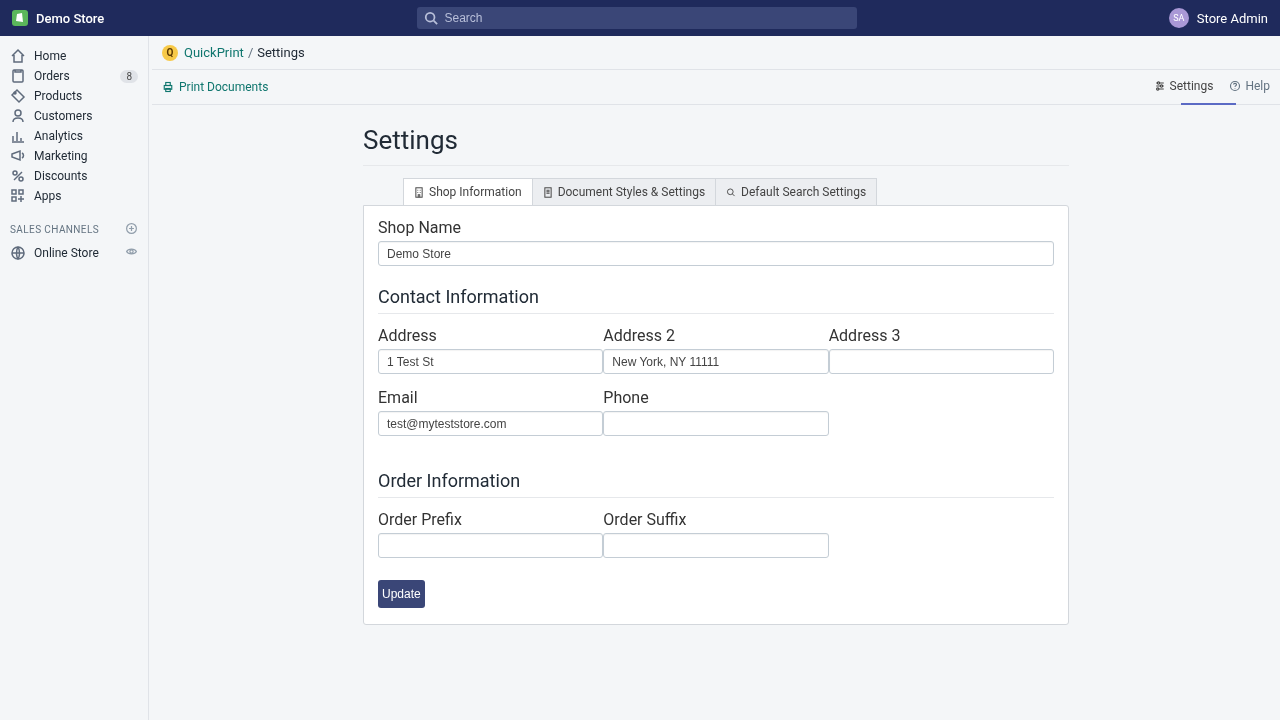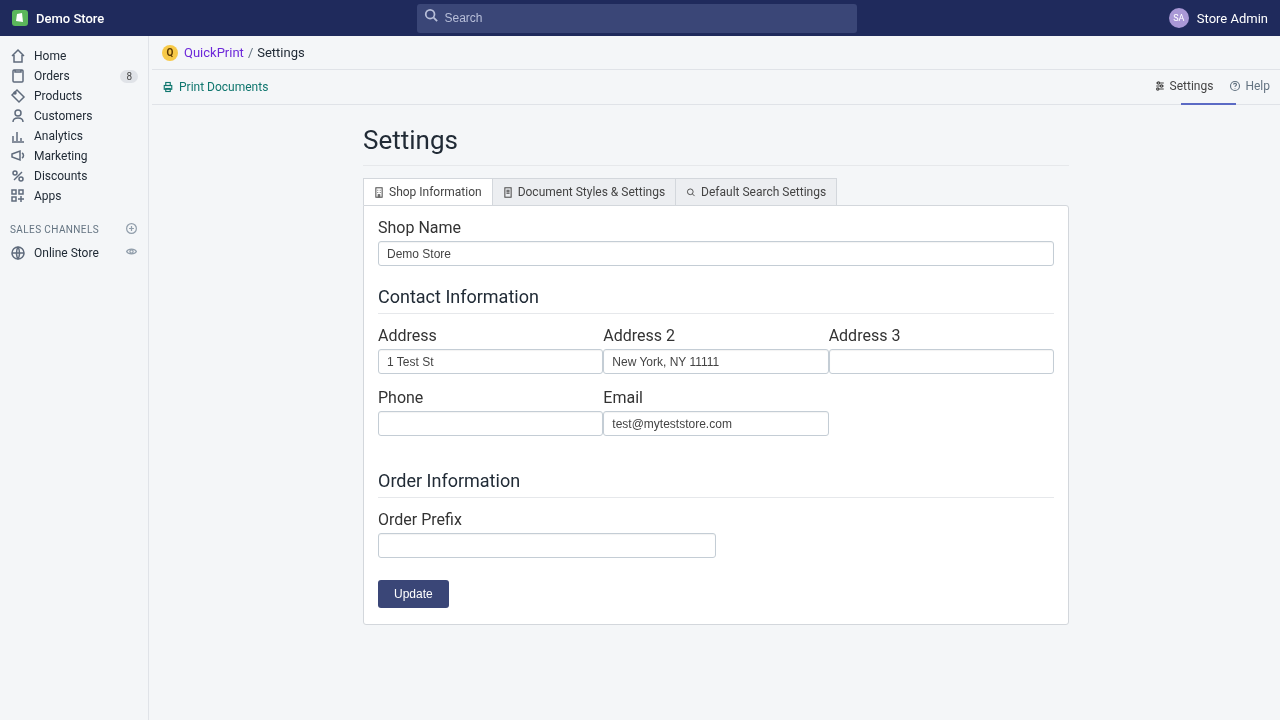--- a/index.html
+++ b/index.html
@@ -4,40 +4,40 @@
 <style>
 * { box-sizing: border-box; margin: 0; padding: 0; }
 body { font-family: -apple-system, BlinkMacSystemFont, "Segoe UI", Roboto, sans-serif; font-size: 13px; color: #212B36; background: #f4f6f8; width: 1280px; height: 720px; overflow: hidden; }
 
 
 .topbar { height: 36px; background: #1f2a5c; display: flex; align-items: center; padding: 0 12px; color: #fff; }
 .topbar .logo-badge { width: 16px; height: 16px; background: #5bb75b; border-radius: 3px; display: flex; align-items: center; justify-content: center; margin-right: 8px; position: relative; }
 .topbar .logo-badge svg { width: 10px; height: 10px; }
 .topbar .store-name { font-size: 13px; font-weight: 500; }
 .topbar .search-wrap { margin-left: auto; margin-right: auto; position: relative; width: 440px; }
-.topbar .search-wrap input { width: 100%; height: 29px; background: #3a4677; border: none; border-radius: 3px; padding: 0 8px 0 28px; color: #fff; font-size: 12px; outline: none; }
+.topbar .search-wrap input { width: 100%; height: 22px; background: #3a4677; border: none; border-radius: 3px; padding: 0 8px 0 28px; color: #fff; font-size: 12px; outline: none; }
 .topbar .search-wrap input::placeholder { color: #b8bfd9; }
 .topbar .search-wrap .sicon { position: absolute; left: 7px; top: 4px; width: 14px; height: 14px; color: #b8bfd9; }
 .topbar .right { display: flex; align-items: center; }
 .topbar .avatar { width: 20px; height: 20px; background: #a998d6; border-radius: 50%; display: flex; align-items: center; justify-content: center; font-size: 9px; color: #fff; margin-right: 8px; }
 .topbar .admin-name { font-size: 13px; }
 
 
 .sidebar { position: absolute; left: 0; top: 36px; bottom: 0; width: 149px; background: #f4f6f8; border-right: 1px solid #e0e3e8; padding: 10px 0; }
 .sidebar .nav-item { display: flex; align-items: center; height: 20px; padding: 0 10px; cursor: pointer; font-size: 12px; color: #212B36; }
 .sidebar .nav-item .nicon { width: 16px; height: 16px; margin-right: 8px; color: #5f6b7c; display: flex; align-items: center; justify-content: center; }
 .sidebar .nav-item .badge { margin-left: auto; background: #e0e3e8; border-radius: 8px; font-size: 10px; padding: 1px 6px; color: #4a4a4a; }
 .sidebar .section-header { display: flex; align-items: center; padding: 16px 10px 6px 10px; font-size: 10px; color: #637381; letter-spacing: 0.4px; }
 .sidebar .section-header .plus { margin-left: auto; color: #919EAB; }
 .sidebar .nav-item .eye { margin-left: auto; color: #919EAB; }
 
 
 .crumb { position: absolute; left: 152px; right: 0; top: 36px; height: 34px; background: #f4f6f8; border-bottom: 1px solid #e0e3e8; display: flex; align-items: center; padding-left: 10px; }
 .crumb .qlogo { width: 16px; height: 16px; border-radius: 50%; background: #f7c948; display: flex; align-items: center; justify-content: center; margin-right: 6px; font-size: 10px; font-weight: 700; color: #5b3900;}
-.crumb .app { color: #6d28d9; font-size: 13px; }
+.crumb .app { color: #0f766e; font-size: 13px; }
 .crumb .sep { color: #637381; margin: 0 4px; font-size: 13px;}
 .crumb .page { color: #212B36; font-size: 13px;}
 
 
 .subnav { position: absolute; left: 152px; right: 0; top: 70px; height: 35px; background: #f4f6f8; border-bottom: 1px solid #e0e3e8; display: flex; align-items: center; padding: 0 10px; }
 .subnav .snav-left { display: flex; align-items: center; color: #0f766e; font-size: 12px; }
 .subnav .snav-left svg { width: 12px; height: 12px; margin-right: 5px; }
 .subnav .snav-right { margin-left: auto; display: flex; align-items: center; }
 .subnav .snav-item { display: flex; align-items: center; color: #637381; font-size: 12px; margin-left: 16px; cursor: pointer; padding-bottom: 2px;}
 .subnav .snav-item svg { width: 12px; height: 12px; margin-right: 4px; }
@@ -46,36 +46,36 @@
 
 
 .content { position: absolute; left: 152px; right: 0; top: 105px; bottom: 0; overflow: auto; background: #f4f6f8; }
 .inner { width: 706px; margin: 10px auto 0 auto; }
 .page-title { font-size: 26px; font-weight: 400; padding: 10px 0; border-bottom: 1px solid #e6e8eb; }
 
 .card-wrap { margin-top: 12px; }
 .tabs { display: flex; }
 .tab { background: #eceef1; border: 1px solid #d3d7dc; border-bottom: none; padding: 6px 10px; font-size: 12px; color: #444; display: flex; align-items: center; cursor: pointer; }
 .tab + .tab { margin-left: -1px; }
-.tab.active { background: #fff; }
+.tab.active { background: #fff; margin-left: 40px; }
 .tab svg { width: 10px; height: 11px; margin-right: 5px; color: #4a4a4a; }
 
 .card { background: #fff; border: 1px solid #d3d7dc; border-radius: 0 3px 3px 3px; padding: 12px 14px 16px 14px; }
 
 .form-group { margin-bottom: 14px; }
 .form-label { font-size: 16px; color: #333; margin-bottom: 4px; display: block; }
 .form-input { width: 100%; height: 25px; border: 1px solid #c4cdd5; border-radius: 3px; padding: 0 8px; font-size: 12px; color: #444; outline: none; background: #fff; box-shadow: inset 0 1px 1px rgba(0,0,0,.05);}
 
 h4.section { font-size: 18px; font-weight: 400; margin: 20px 0 6px 0; }
 hr.sec { border: none; border-top: 1px solid #e6e8eb; margin-bottom: 12px; }
 
 .row3 { display: flex; }
 .row3 .col { flex: 1; }
 
-.btn-update { background: #3a4677; color: #fff; border: none; border-radius: 3px; padding: 7px 16px; font-size: 12px; cursor: pointer; margin-top: 8px; }
+.btn-update { background: #3a4677; color: #fff; border: none; border-radius: 3px; padding: 7px 4px; font-size: 12px; cursor: pointer; margin-top: 8px; }
 </style>
 </head>
 <body>
 
 <div class="topbar">
   <div class="logo-badge">
     <svg viewBox="0 0 10 10" fill="#fff">
         <path d="M2 1 L7 0 L8 9 L1 8 Z"></path>
       </svg>
   </div>
@@ -281,36 +281,40 @@
             <input class="form-input" type="text" value="New York, NY 11111" style="">
           </div>
           <div class="col form-group">
             <label class="form-label">Address 3</label>
             <input class="form-input" type="text" value="" style="">
           </div>
         </div>
 
         <div class="row3">
           <div class="col form-group">
+            <label class="form-label">Email</label>
+            <input class="form-input" type="text" value="test@myteststore.com" style="">
+          </div>
+          <div class="col form-group">
             <label class="form-label">Phone</label>
             <input class="form-input" type="text" value="" style="">
           </div>
-          <div class="col form-group">
-            <label class="form-label">Email</label>
-            <input class="form-input" type="text" value="test@myteststore.com" style="">
-          </div>
           <div class="col"></div>
         </div>
 
         <h4 class="section">Order Information</h4>
         <hr class="sec">
 
         <div class="row3">
           <div class="col form-group">
             <label class="form-label">Order Prefix</label>
+            <input class="form-input" type="text" value="" style="">
+          </div>
+          <div class="col form-group">
+            <label class="form-label">Order Suffix</label>
             <input class="form-input" type="text" value="" style="">
           </div>
           <div class="col"></div>
         </div>
 
         <button class="btn-update">Update</button>
       </div>
     </div>
   </div>
 </div>

